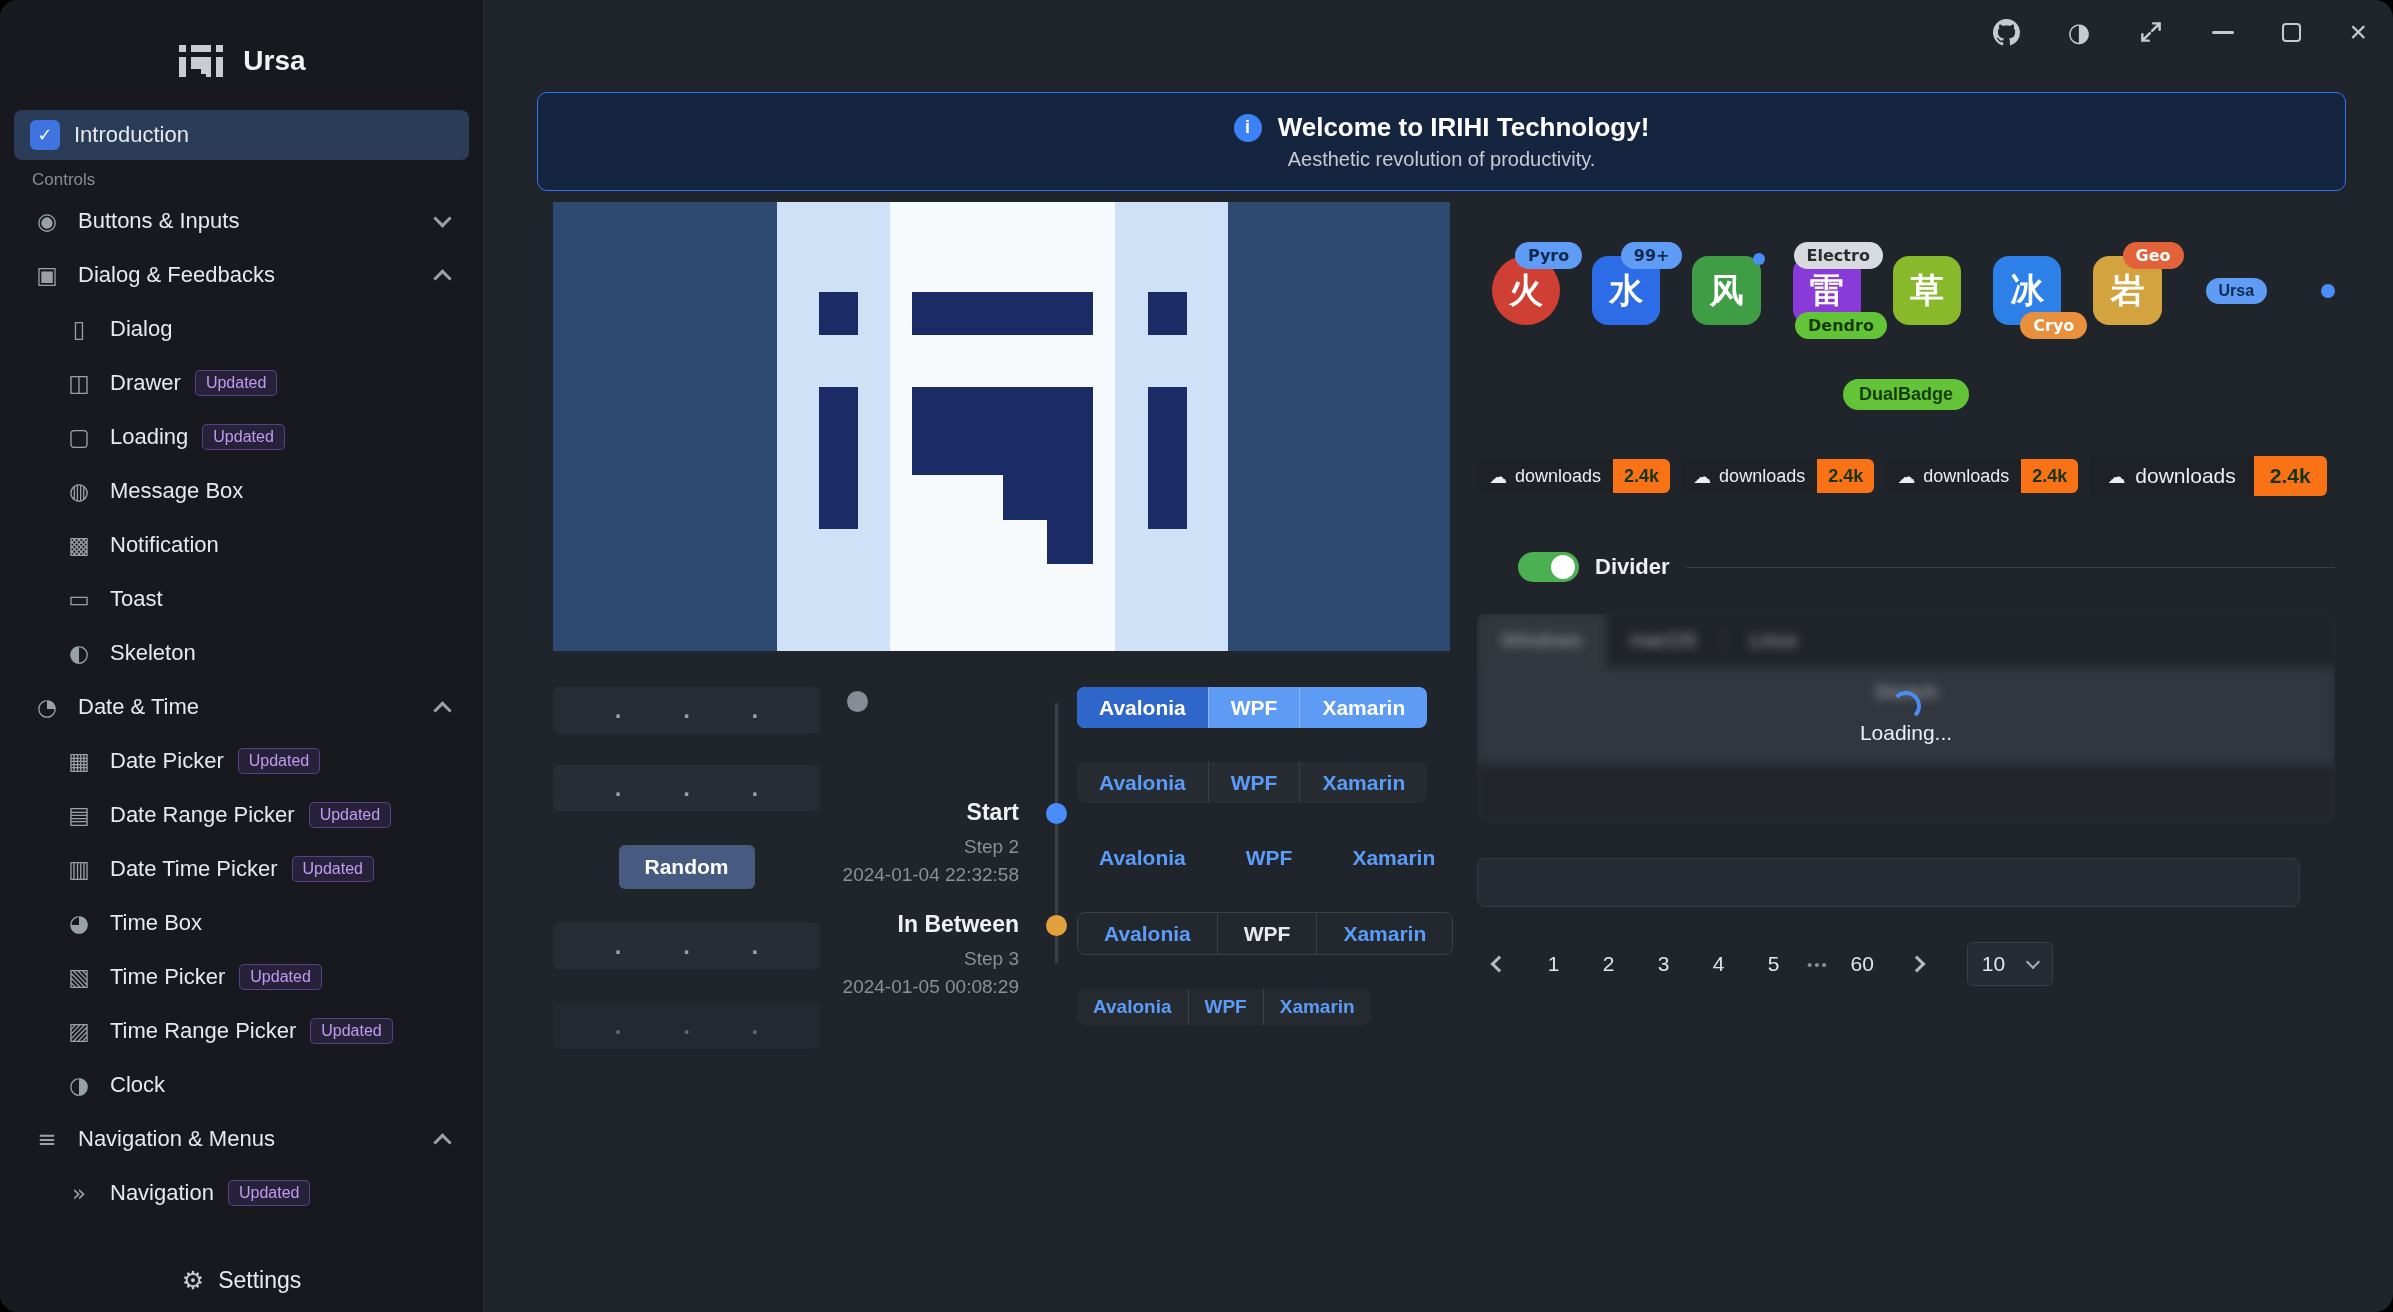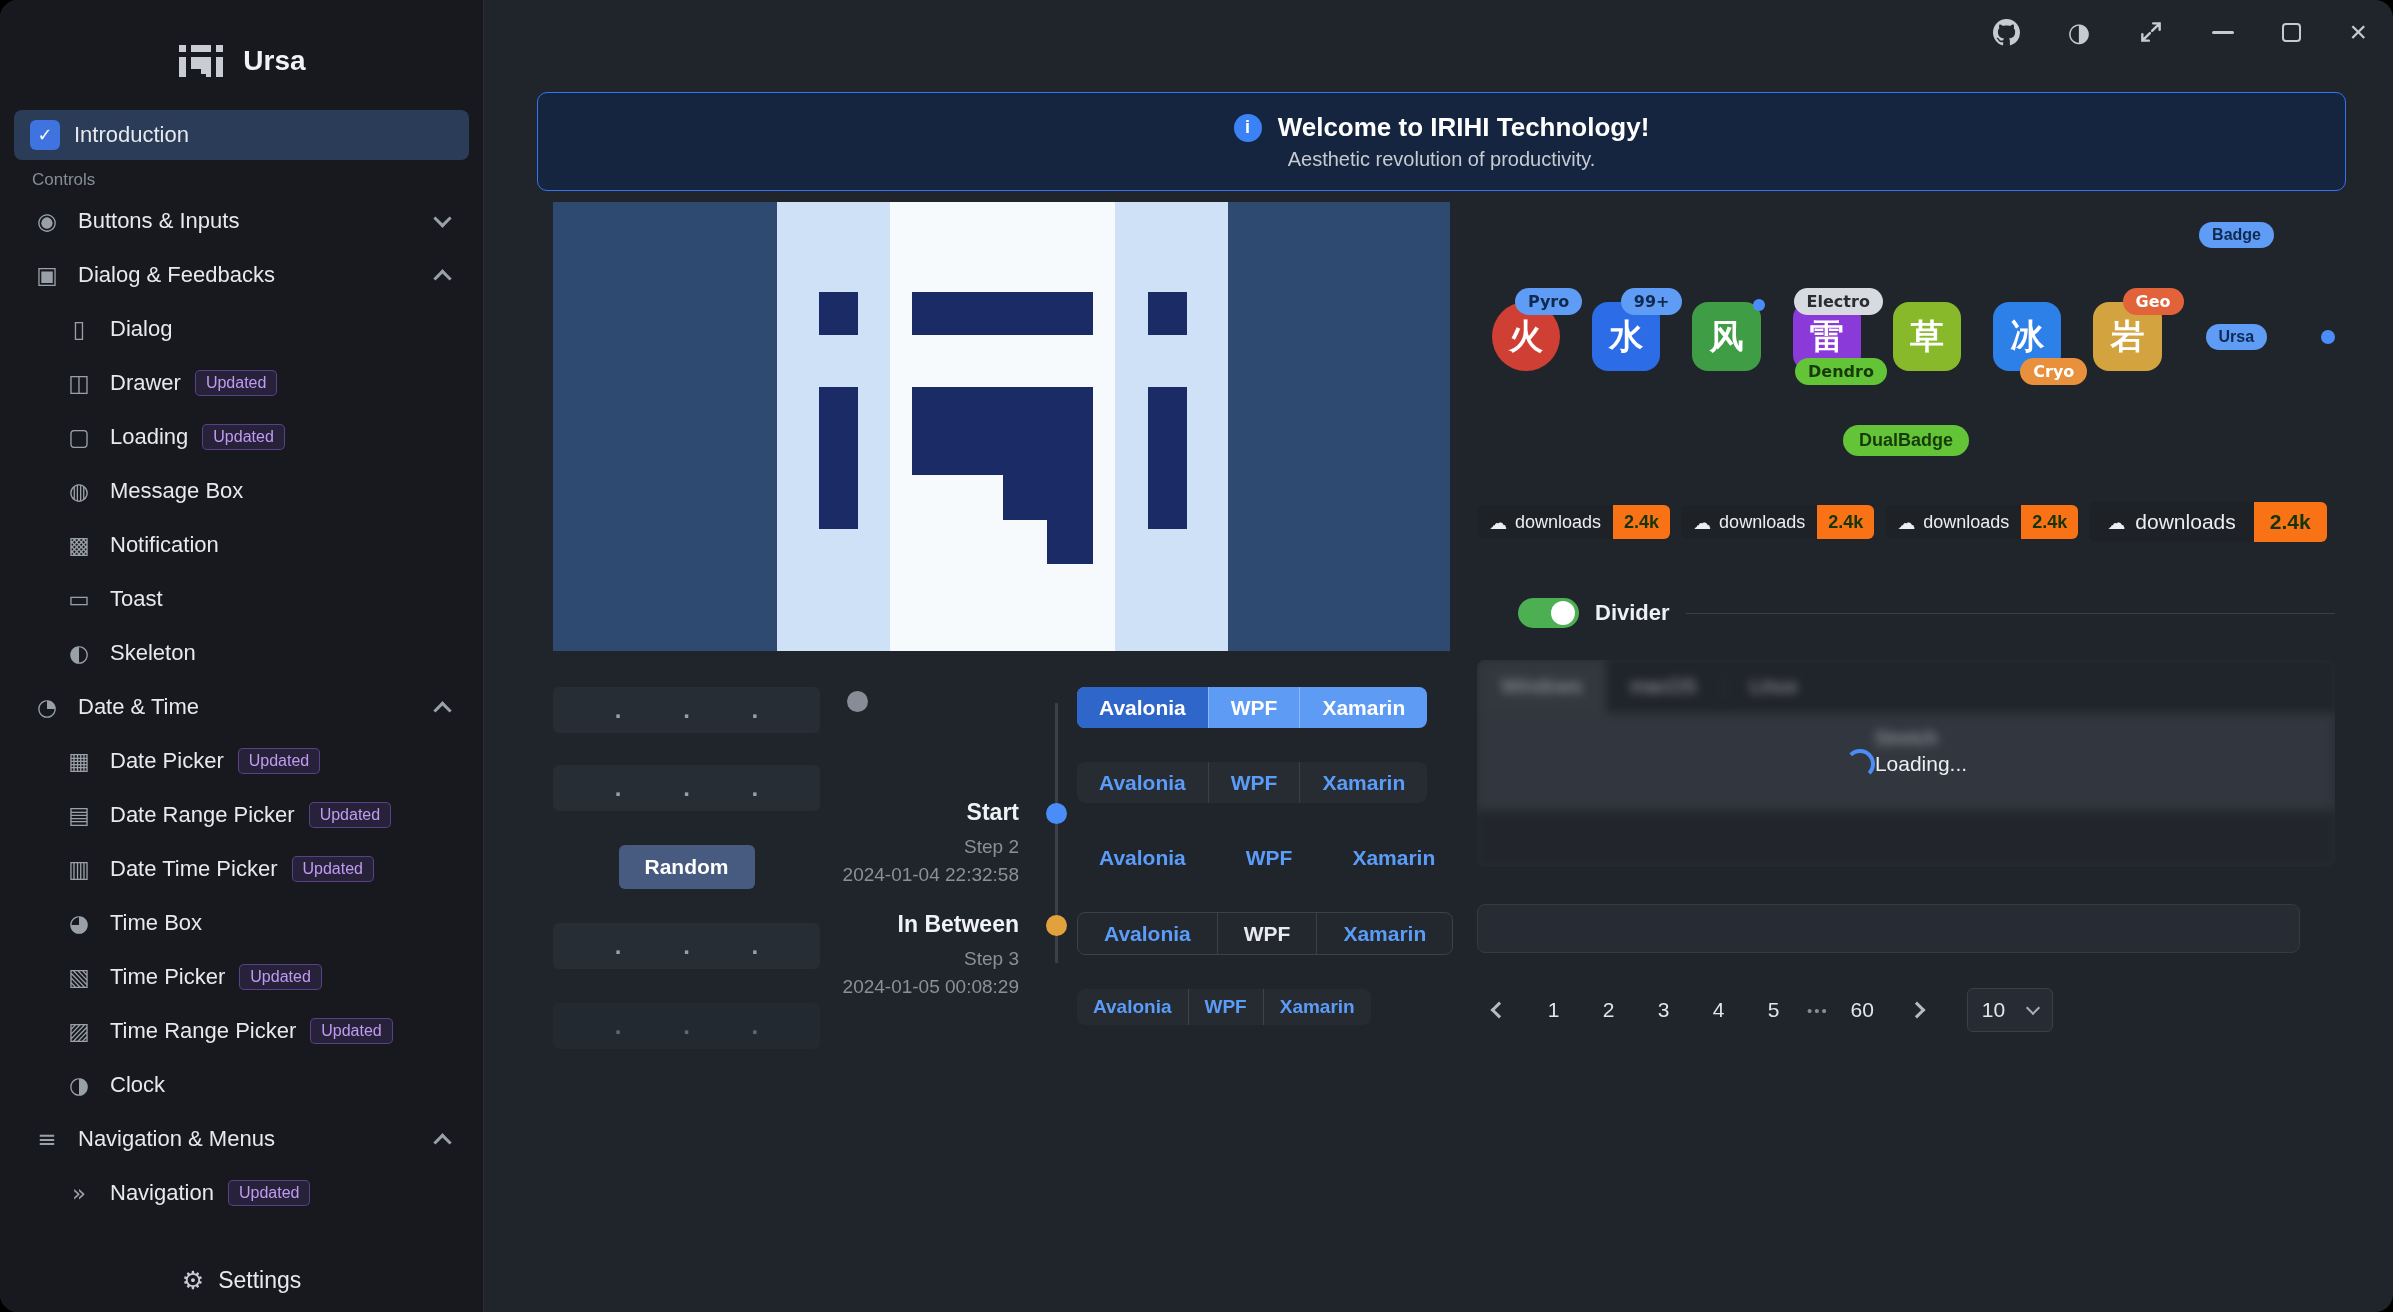--- a/index.html
+++ b/index.html
@@ -162,21 +162,21 @@
   .panel { margin-top:32px; height:207px; position:relative; border-radius:8px; overflow:hidden; background:#2c313a; }
   .panel-blur { position:absolute; inset:0; filter:blur(5px); }
   .panel-tabs { height:53px; display:flex; align-items:stretch; background:#23272e; }
   .panel-tab { display:flex; align-items:center; padding:0 24px; color:#dfe3e8; font-size:20px; cursor:pointer; }
   .panel-tab.active { background:#3f454d; }
   .tab-sep { width:1px; background:#4a5059; margin:14px 2px; }
   .panel-band1 { height:97px; background:#3d434d; display:flex; justify-content:center; align-items:flex-start;
     padding-top:14px; color:#e8ebef; font-size:20px; }
   .panel-band2 { height:57px; background:#262a31; }
   .panel-overlay { position:absolute; inset:0; background:rgba(28,32,38,.35); display:flex;
-    flex-direction:row; align-items:center; justify-content:center; }
+    flex-direction:column; align-items:center; justify-content:center; }
   .spinner { width:30px; height:30px; border-radius:50%; border:4px solid transparent;
     border-top-color:#4b8df8; border-right-color:#4b8df8; animation:spin 1s linear infinite; }
   @keyframes spin { to { transform:rotate(360deg); } }
   .loading-text { color:#eceff3; font-size:21px; }
 
   .wide-input { margin-top:37px; height:49px; width:823px; background:#272c34;
     border:1px solid #343a42; border-radius:8px; cursor:text; }
 
   .pagination { display:flex; align-items:center; gap:12px; margin-top:35px; }
   .page-btn { min-width:43px; height:43px; display:flex; align-items:center; justify-content:center;
@@ -446,23 +446,20 @@
             <div class="seg seg-compact">
               <button>Avalonia</button>
               <button>WPF</button>
               <button>Xamarin</button>
             </div>
           </div>
         </div>
       </div>
 
       <div class="right-col">
-        <div class="corner-row">
-          <span class="pill pill-blue">Badge</span>
-        </div>
 
         <div class="tiles-row">
           <div class="tile round" style="background: rgb(207, 63, 52);">
             <span>火</span>
             <span class="pill pill-blue bp-tr">Pyro</span>
           </div>
           <div class="tile" style="background: rgb(44, 108, 230);">
             <span>水</span>
             <span class="pill pill-blue bp-tr">99+</span>
           </div>

